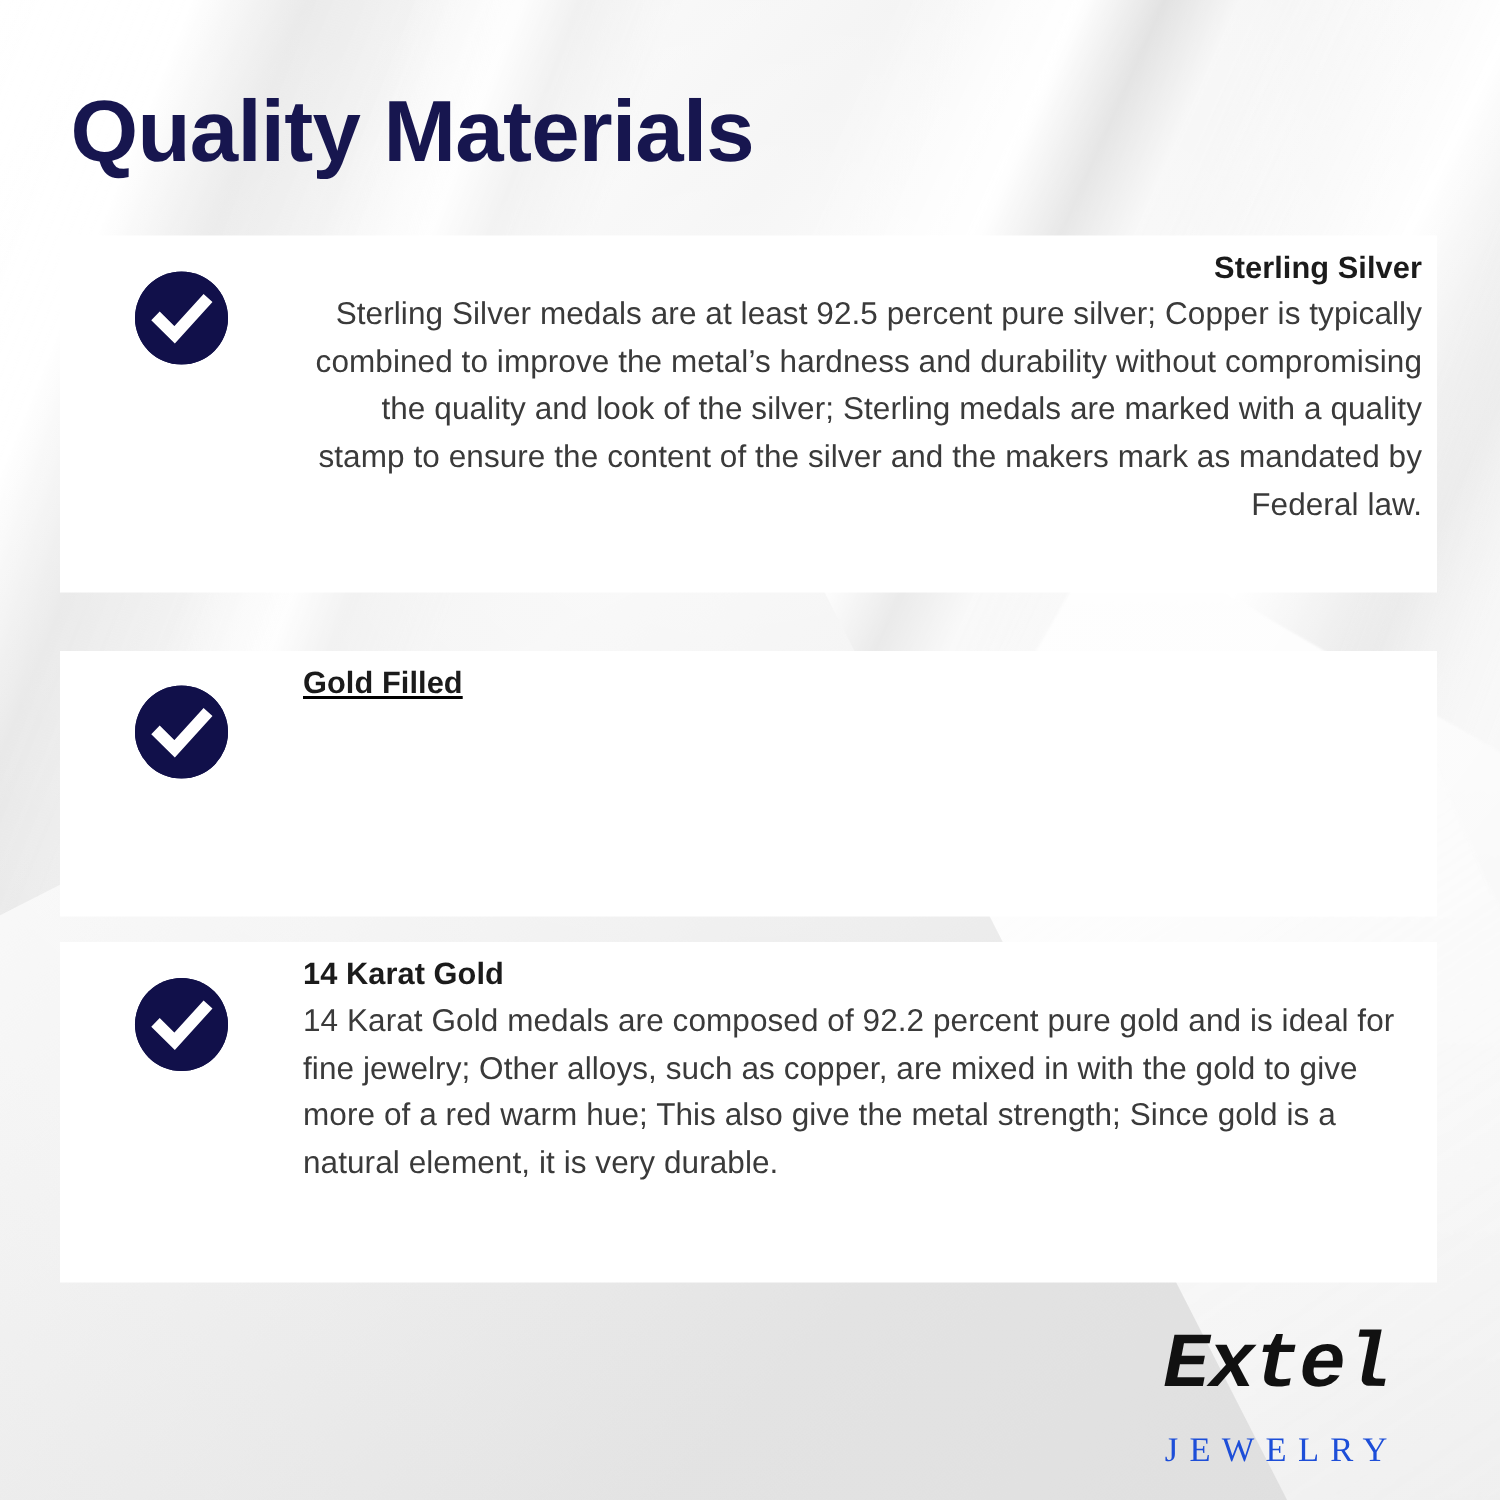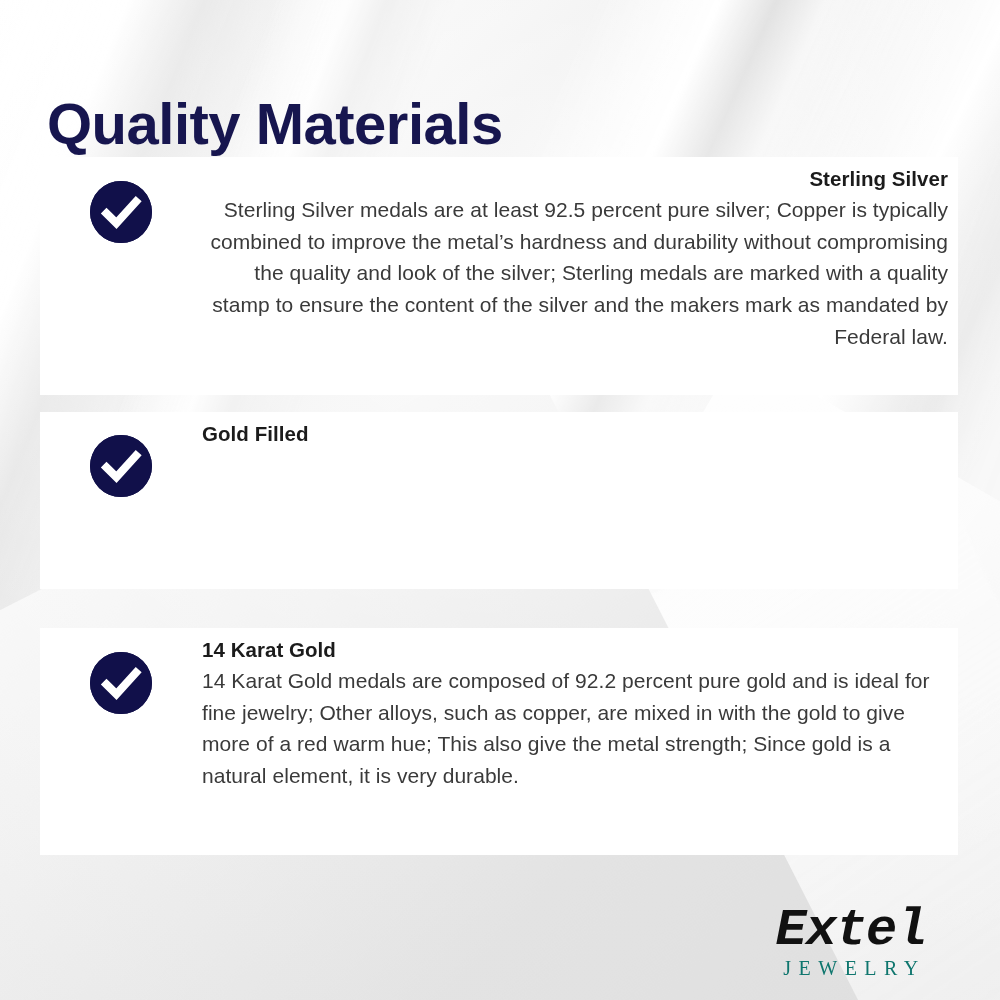--- a/index.html
+++ b/index.html
@@ -122,35 +122,34 @@
   .page-title {
     position: absolute;
     left: 47px;
     top: 56px;
     font-size: 58px;
     font-weight: 700;
     letter-spacing: -0.5px;
     color: #17164f;
     line-height: 1.1;
     white-space: nowrap;
-    margin-top: 36px;
   }
 
   .card {
     position: absolute;
     left: 40px;
     width: 918px;
     background: #ffffff;
     box-sizing: border-box;
     display: flex;
     align-items: flex-start;
     padding: 0;
   }
   #card-0 { top: 157px;  height: 238px; text-align: right; }
-  #card-1 { top: 412px;  height: 177px; }
+  #card-1 { top: 434px;  height: 177px; text-decoration: underline; }
   #card-2 { top: 628px;  height: 227px; }
 
   .check-col {
     width: 162px;
     flex: 0 0 162px;
     display: flex;
     justify-content: center;
     padding-top: 24px;
   }
   #card-1 .check-col { padding-top: 23px; }
@@ -203,26 +202,26 @@
     font-style: italic;
     font-weight: 700;
     font-size: 52px;
     color: #111111;
     letter-spacing: -1px;
     display: block;
     line-height: 1;
   }
   .logo-word {
     font-family: "Liberation Serif", serif;
-    font-size: 20px;
+    font-size: 23px;
     font-weight: 400;
     letter-spacing: 7.5px;
-    color: #0f766e;
+    color: #1d4ed8;
     display: block;
-    margin-top: 1px;
+    margin-top: 18px;
     padding-left: 7px;
   }
 </style>
 </head>
 <body>
 
 <div id="poster">
 
   <div class="bg-base"></div>
   <div class="shard shard-a"></div>

